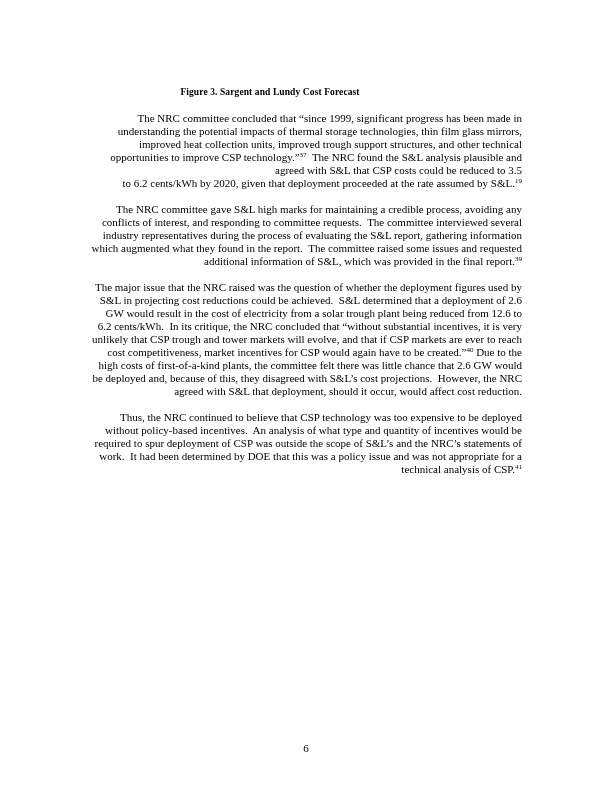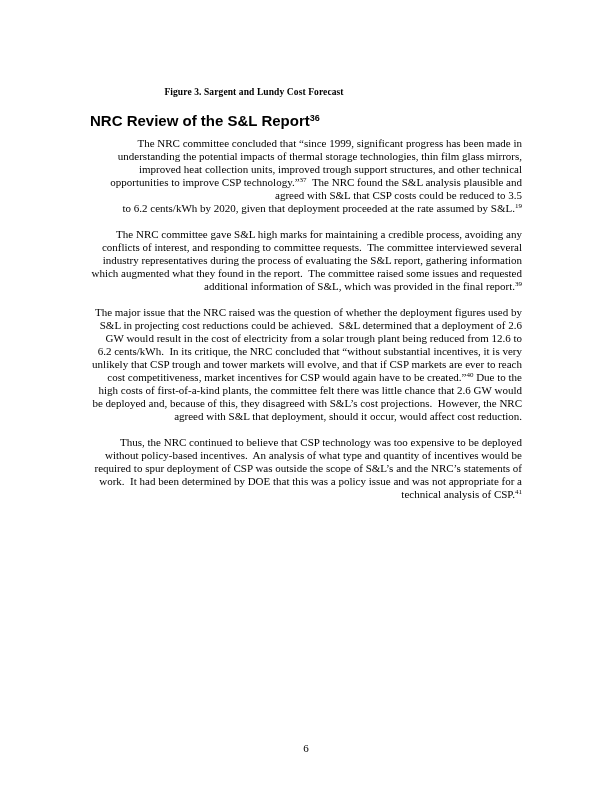--- a/index.html
+++ b/index.html
@@ -18,20 +18,21 @@
   }
   .figure-caption {
     position: absolute;
     top: 87px;
     left: 0;
     width: 508px;
     text-align: center;
     font-weight: bold;
     font-size: 9.5px;
     letter-spacing: 0.1px;
+    padding-left: 16px;
   }
   .content {
     position: absolute;
     left: 90px;
     top: 112px;
     width: 432px;
   }
   h1.section-heading {
     margin: 0 0 7px 0;
     font-family: "Liberation Sans", sans-serif;
@@ -73,21 +74,20 @@
 </style>
 </head>
 <body>
 
 <div class="page">
 
   <div class="figure-caption">Figure 3. Sargent and Lundy Cost Forecast</div>
 
   <div class="content">
 
-    <h1 class="section-heading"><span>NRC Review of the S&amp;L Report</span><sup>36</sup></h1>
 
     <p class="body-para"><span>The NRC committee concluded that “since 1999, significant progress has been made in understanding the potential impacts of thermal storage technologies, thin film glass mirrors, improved heat collection units, improved trough support structures, and other technical opportunities to improve CSP technology.”</span><sup>37</sup><span>  The NRC found the S&amp;L analysis plausible and agreed with S&amp;L that CSP costs could be reduced to 3.5
  to 6.2 cents/kWh by 2020, given that deployment proceeded at the rate assumed by S&amp;L.</span><sup>19</sup></p>
 
     <p class="body-para"><span>The NRC committee gave S&amp;L high marks for maintaining a credible process, avoiding any conflicts of interest, and responding to committee requests.  The committee interviewed several industry representatives during the process of evaluating the S&amp;L report, gathering information which augmented what they found in the report.  The committee raised some issues and requested additional information of S&amp;L, which was provided in the final report.</span><sup>39</sup></p>
 
     <p class="body-para"><span>The major issue that the NRC raised was the question of whether the deployment figures used by S&amp;L in projecting cost reductions could be achieved.  S&amp;L determined that a deployment of 2.6 GW would result in the cost of electricity from a solar trough plant being reduced from 12.6 to 6.2 cents/kWh.  In its critique, the NRC concluded that “without substantial incentives, it is very unlikely that CSP trough and tower markets will evolve, and that if CSP markets are ever to reach cost competitiveness, market incentives for CSP would again have to be created.”</span><sup>40</sup><span> Due to the high costs of first-of-a-kind plants, the committee felt there was little chance that 2.6 GW would be deployed and, because of this, they disagreed with S&amp;L’s cost projections.  However, the NRC agreed with S&amp;L that deployment, should it occur, would affect cost reduction.</span></p>
 
     <p class="body-para"><span>Thus, the NRC continued to believe that CSP technology was too expensive to be deployed without policy-based incentives.  An analysis of what type and quantity of incentives would be required to spur deployment of CSP was outside the scope of S&amp;L’s and the NRC’s statements of work.  It had been determined by DOE that this was a policy issue and was not appropriate for a technical analysis of CSP.</span><sup>41</sup></p>
 

